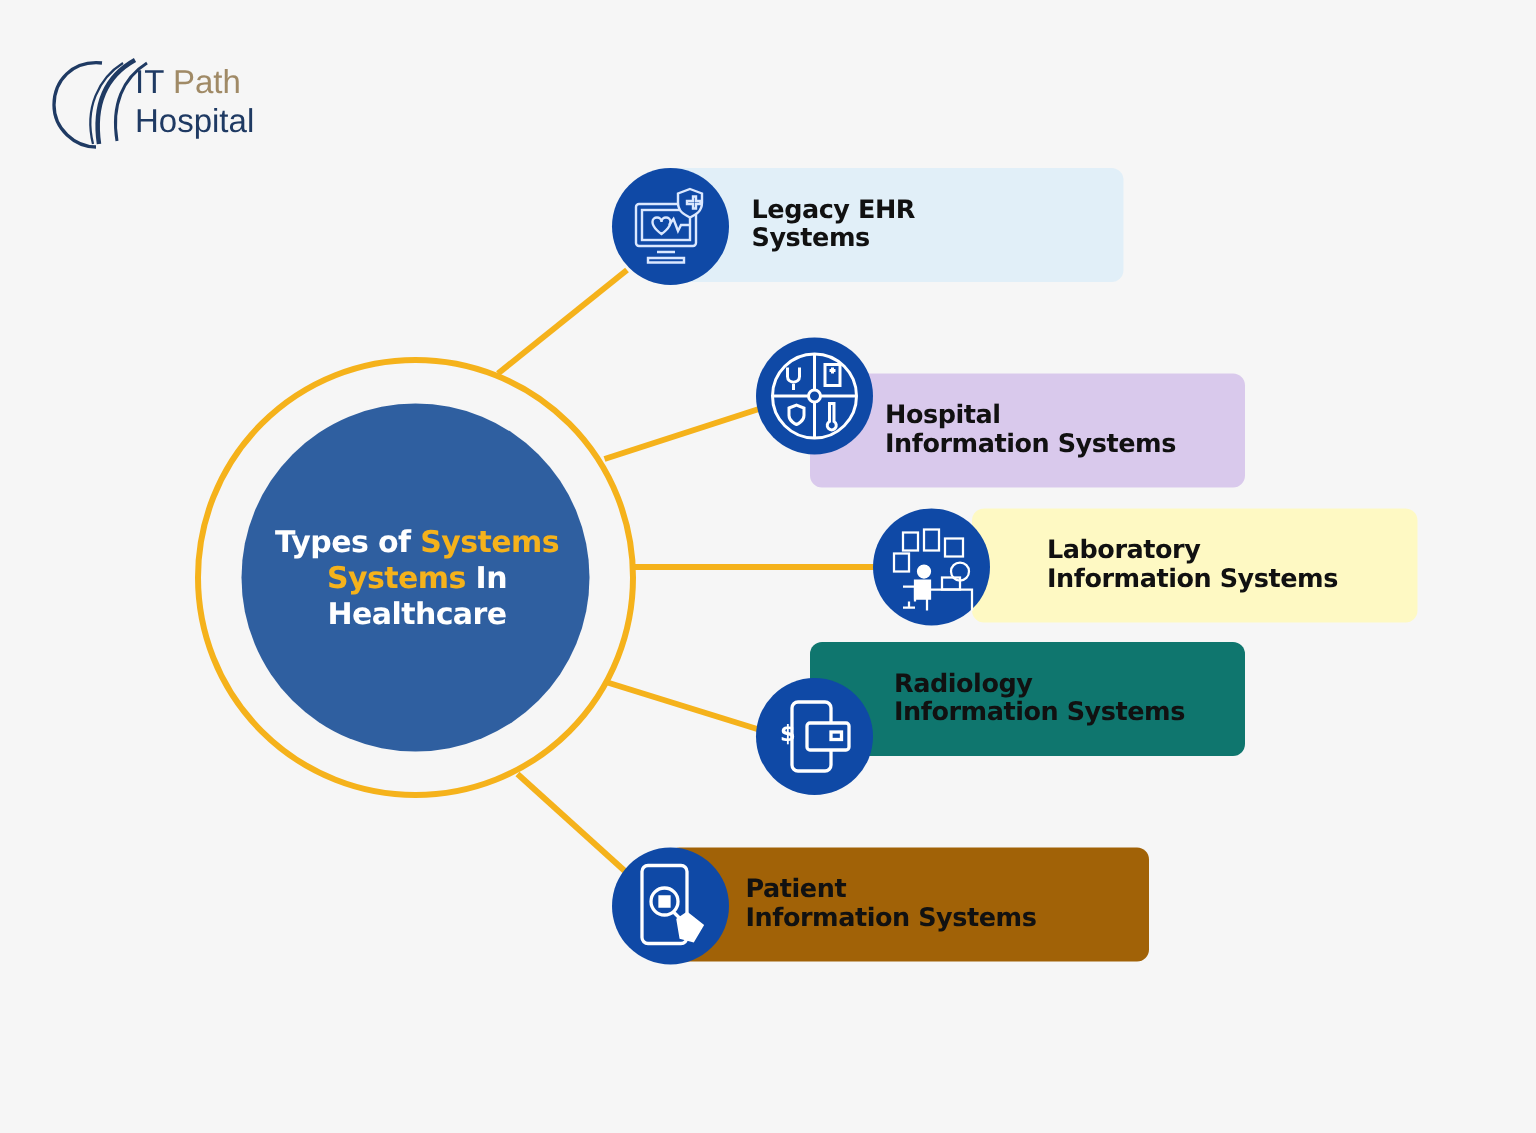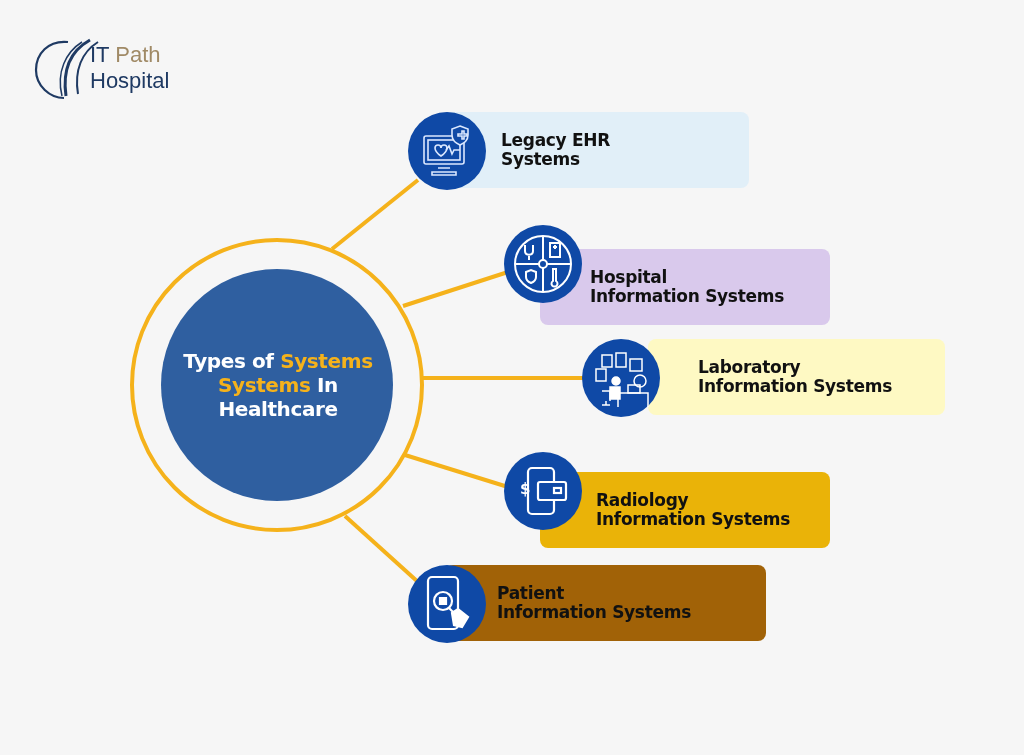--- a/index.html
+++ b/index.html
@@ -98,21 +98,21 @@
     <rect x="48" y="20" width="12" height="12"></rect>
     <circle cx="58" cy="42" r="6"></circle>
     <circle cx="34" cy="42" r="4" fill="#ffffff"></circle>
     <path d="M28 48 h10 v12 h-10 z" fill="#ffffff"></path>
     <path d="M20 52 h8 v10 M24 62 v4 M20 66 h8"></path>
     <path d="M36 54 h30 v14 M36 54 v14"></path>
     <rect x="46" y="46" width="12" height="8"></rect>
   </svg>
 </div>
 
-<div class="item" style="left:540px; top:472px; width:290px; background:#eab308;">
+<div class="item" style="left:540px; top:428px; width:290px; background:#0f766e;">
   <div class="label" style="left:56px;">
     <span>Radiology</span><br><span>Information Systems</span>
   </div>
 </div>
 <div class="badge" style="left:504px; top:452px;">
   <svg width="78" height="78" viewBox="0 0 78 78" fill="none" stroke="#ffffff" stroke-width="2.2">
     <rect x="24" y="16" width="26" height="46" rx="4"></rect>
     <rect x="34" y="30" width="28" height="18" rx="2" fill="#0f49a6"></rect>
     <rect x="50" y="36" width="7" height="5"></rect>
     <text x="16" y="42" fill="#ffffff" stroke="none" font-family="DejaVu Sans, sans-serif" font-weight="bold" font-size="15">$</text>

